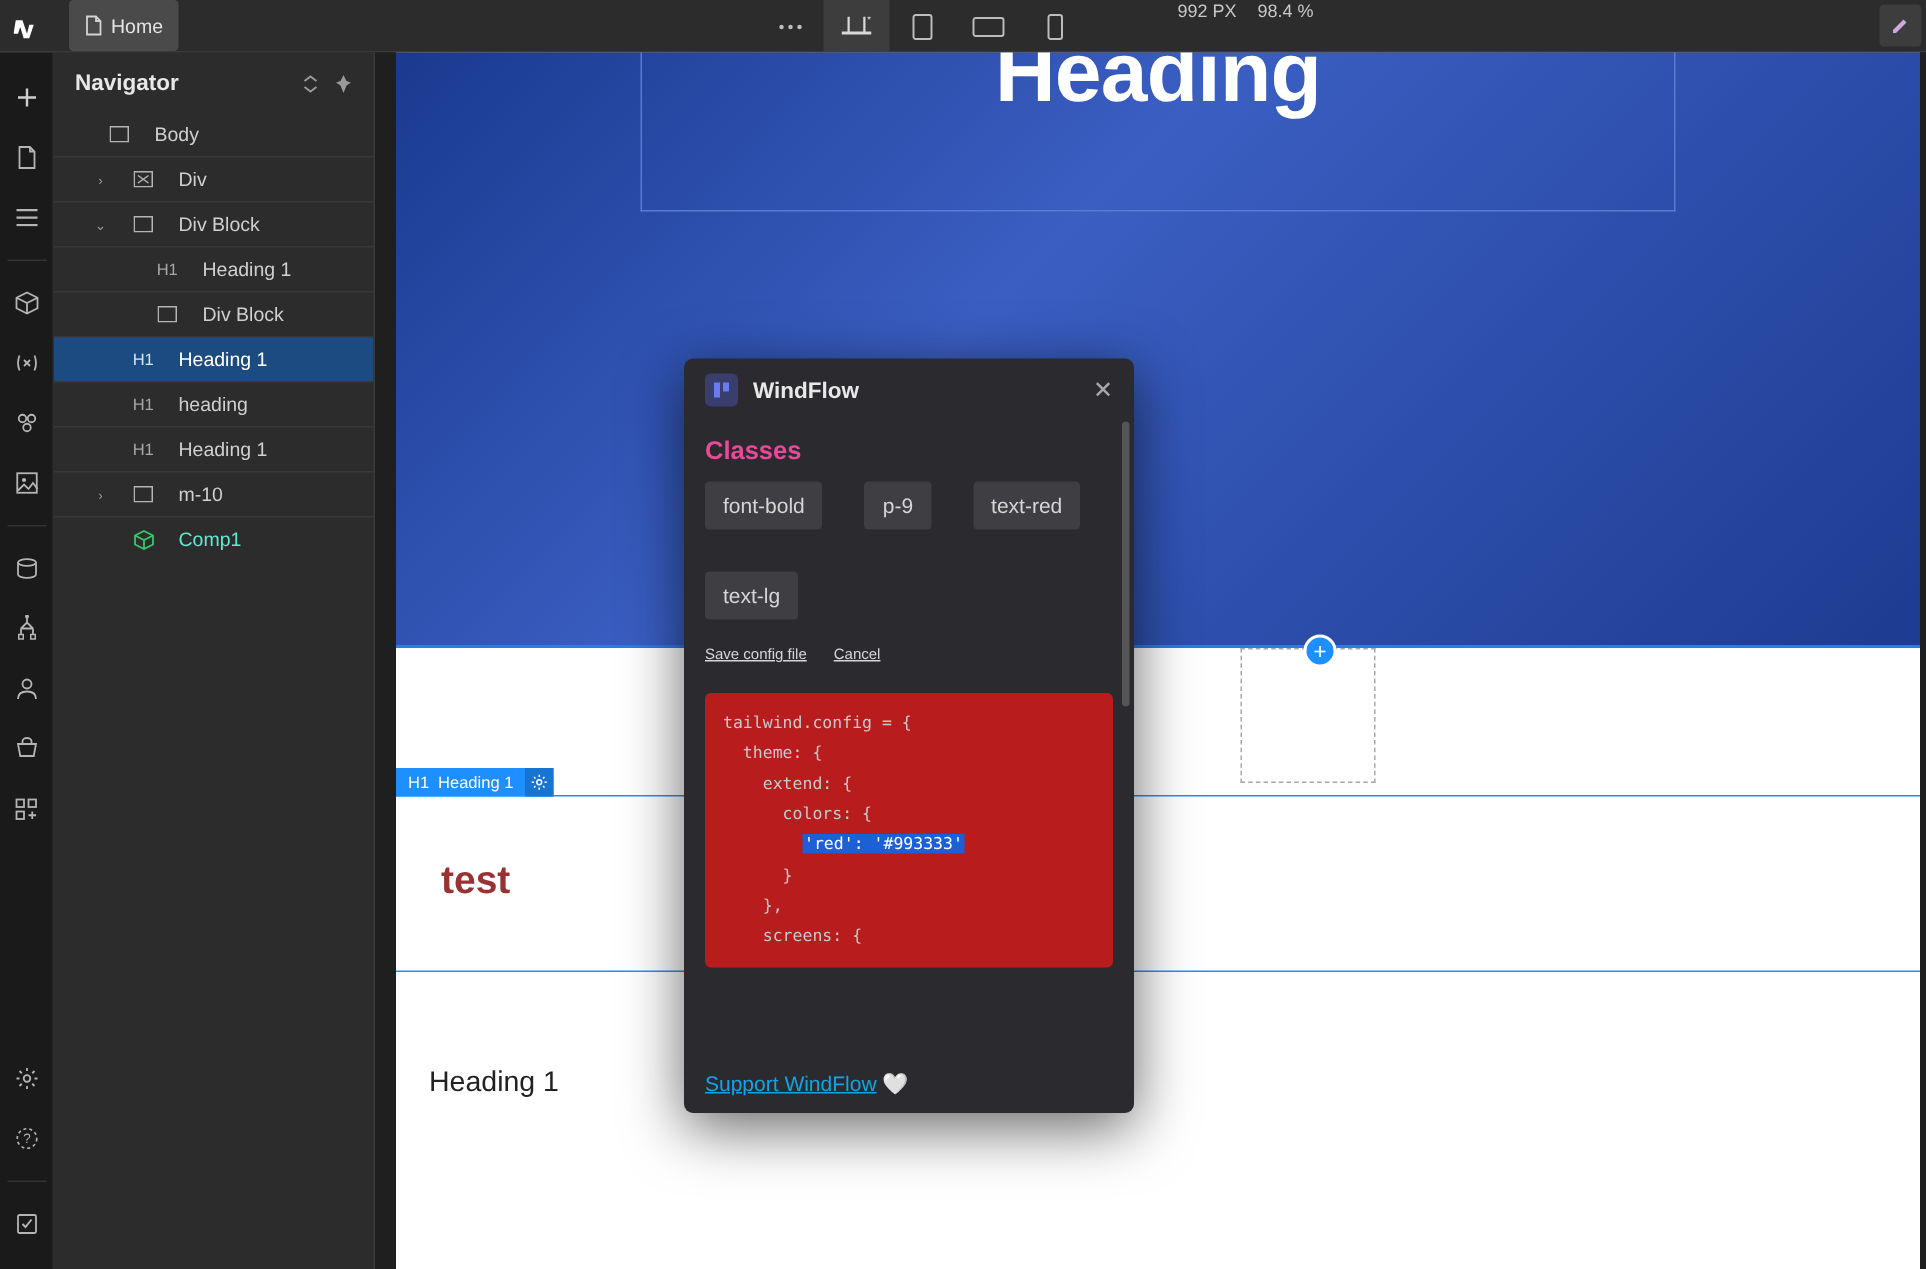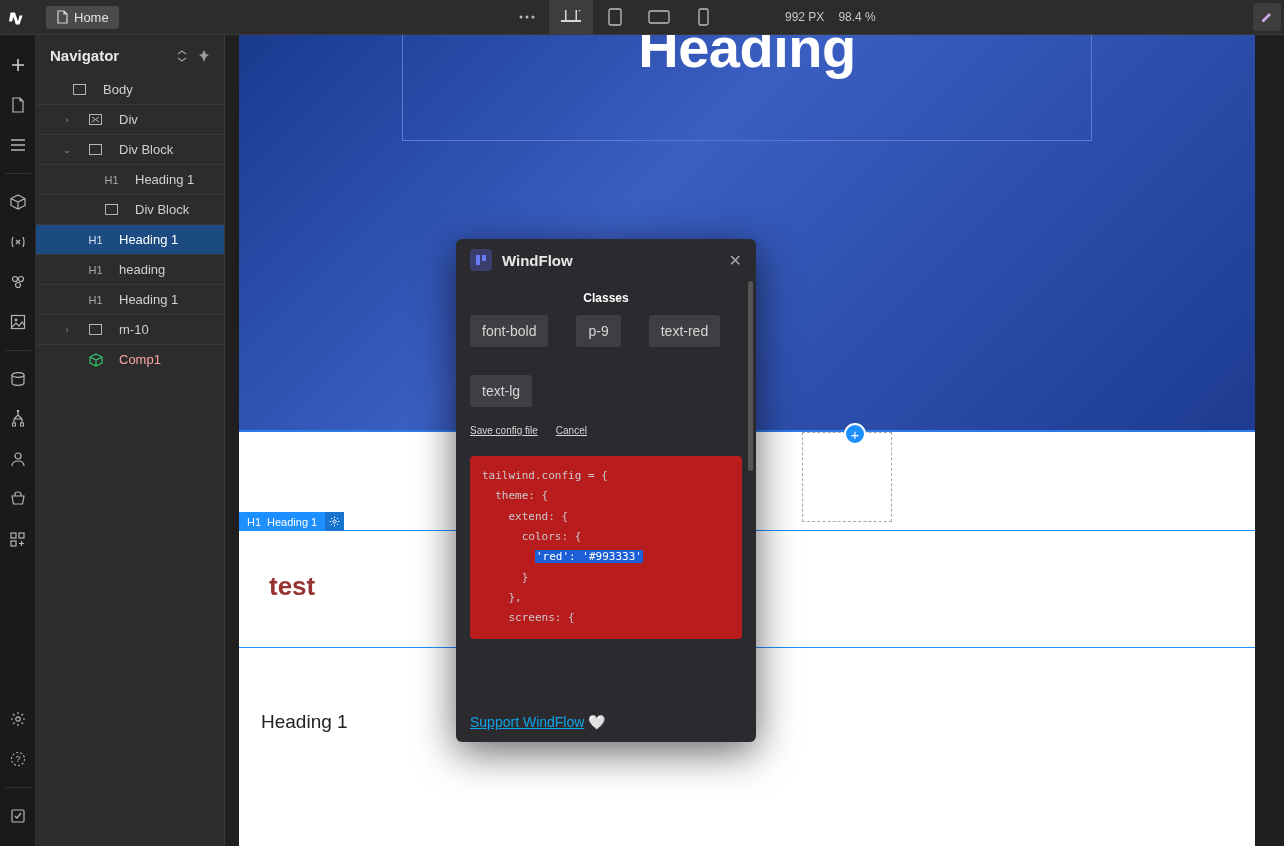--- a/index.html
+++ b/index.html
@@ -12,21 +12,20 @@
     height: 846px;
     overflow: hidden;
     position: relative;
   }
   
   .topbar {
     height: 35px;
     background: #2c2c2c;
     border-bottom: 1px solid #3a3a3a;
     display: flex;
-    align-items: center;
     position: relative;
   }
   .topbar .logo {
     width: 36px; height: 35px;
     display: flex; align-items: center; justify-content: center;
     color: #fff;
   }
   .topbar .home-btn {
     display: flex; align-items: center;
     background: #4a4a4a;
@@ -93,21 +92,21 @@
   .toolstrip .divider {
     width: 26px; height: 1px; background: #333; margin: 8px 0;
   }
   .toolstrip .bottom {
     margin-top: auto;
     padding-bottom: 10px;
     display: flex; flex-direction: column; align-items: center; gap: 0;
   }
   
   .navpanel {
-    width: 189px;
+    width: 214px;
     background: #2c2c2c;
     border-right: 1px solid #3a3a3a;
     display: flex;
     flex-direction: column;
   }
   .navpanel .header {
     display: flex; align-items: center;
     padding: 12px 14px 10px;
     font-weight: 600;
     font-size: 15px;
@@ -147,21 +146,21 @@
   .tree-row .h1tag {
     font-size: 11px;
     color: #a8a8a8;
     font-weight: 400;
   }
   .tree-row.selected {
     background: #1c4b82;
     color: #fff;
   }
   .tree-row.selected .elicon, .tree-row.selected .h1tag { color: #d6e4f5; }
-  .tree-row.comp { color: #fca5a5; }
+  .tree-row.comp { color: #5eead4; }
   .tree-row.comp .elicon { color: #36c96a; }
   
   .ind1 { padding-left: 10px; }
   .ind2 { padding-left: 26px; }
   .ind3 { padding-left: 42px; }
   
   .canvas-wrap {
     flex: 1;
     background: #1f1f1f;
     position: relative;
@@ -307,25 +306,24 @@
   .wf-scrollbar {
     position: absolute;
     right: 3px;
     top: 0;
     width: 5px;
     height: 190px;
     background: #555;
     border-radius: 3px;
   }
   .wf-section-title {
-    color: #ffffff;
+    color: #ec4899;
     font-weight: 700;
-    font-size: 12px;
+    font-size: 17px;
     margin: 10px 0 10px;
-    text-align: center;
   }
   .wf-chiprow {
     display: flex;
     flex-wrap: wrap;
     gap: 28px;
     margin-bottom: 18px;
   }
   .wf-chip {
     background: #3f3f43;
     padding: 8px 12px;

